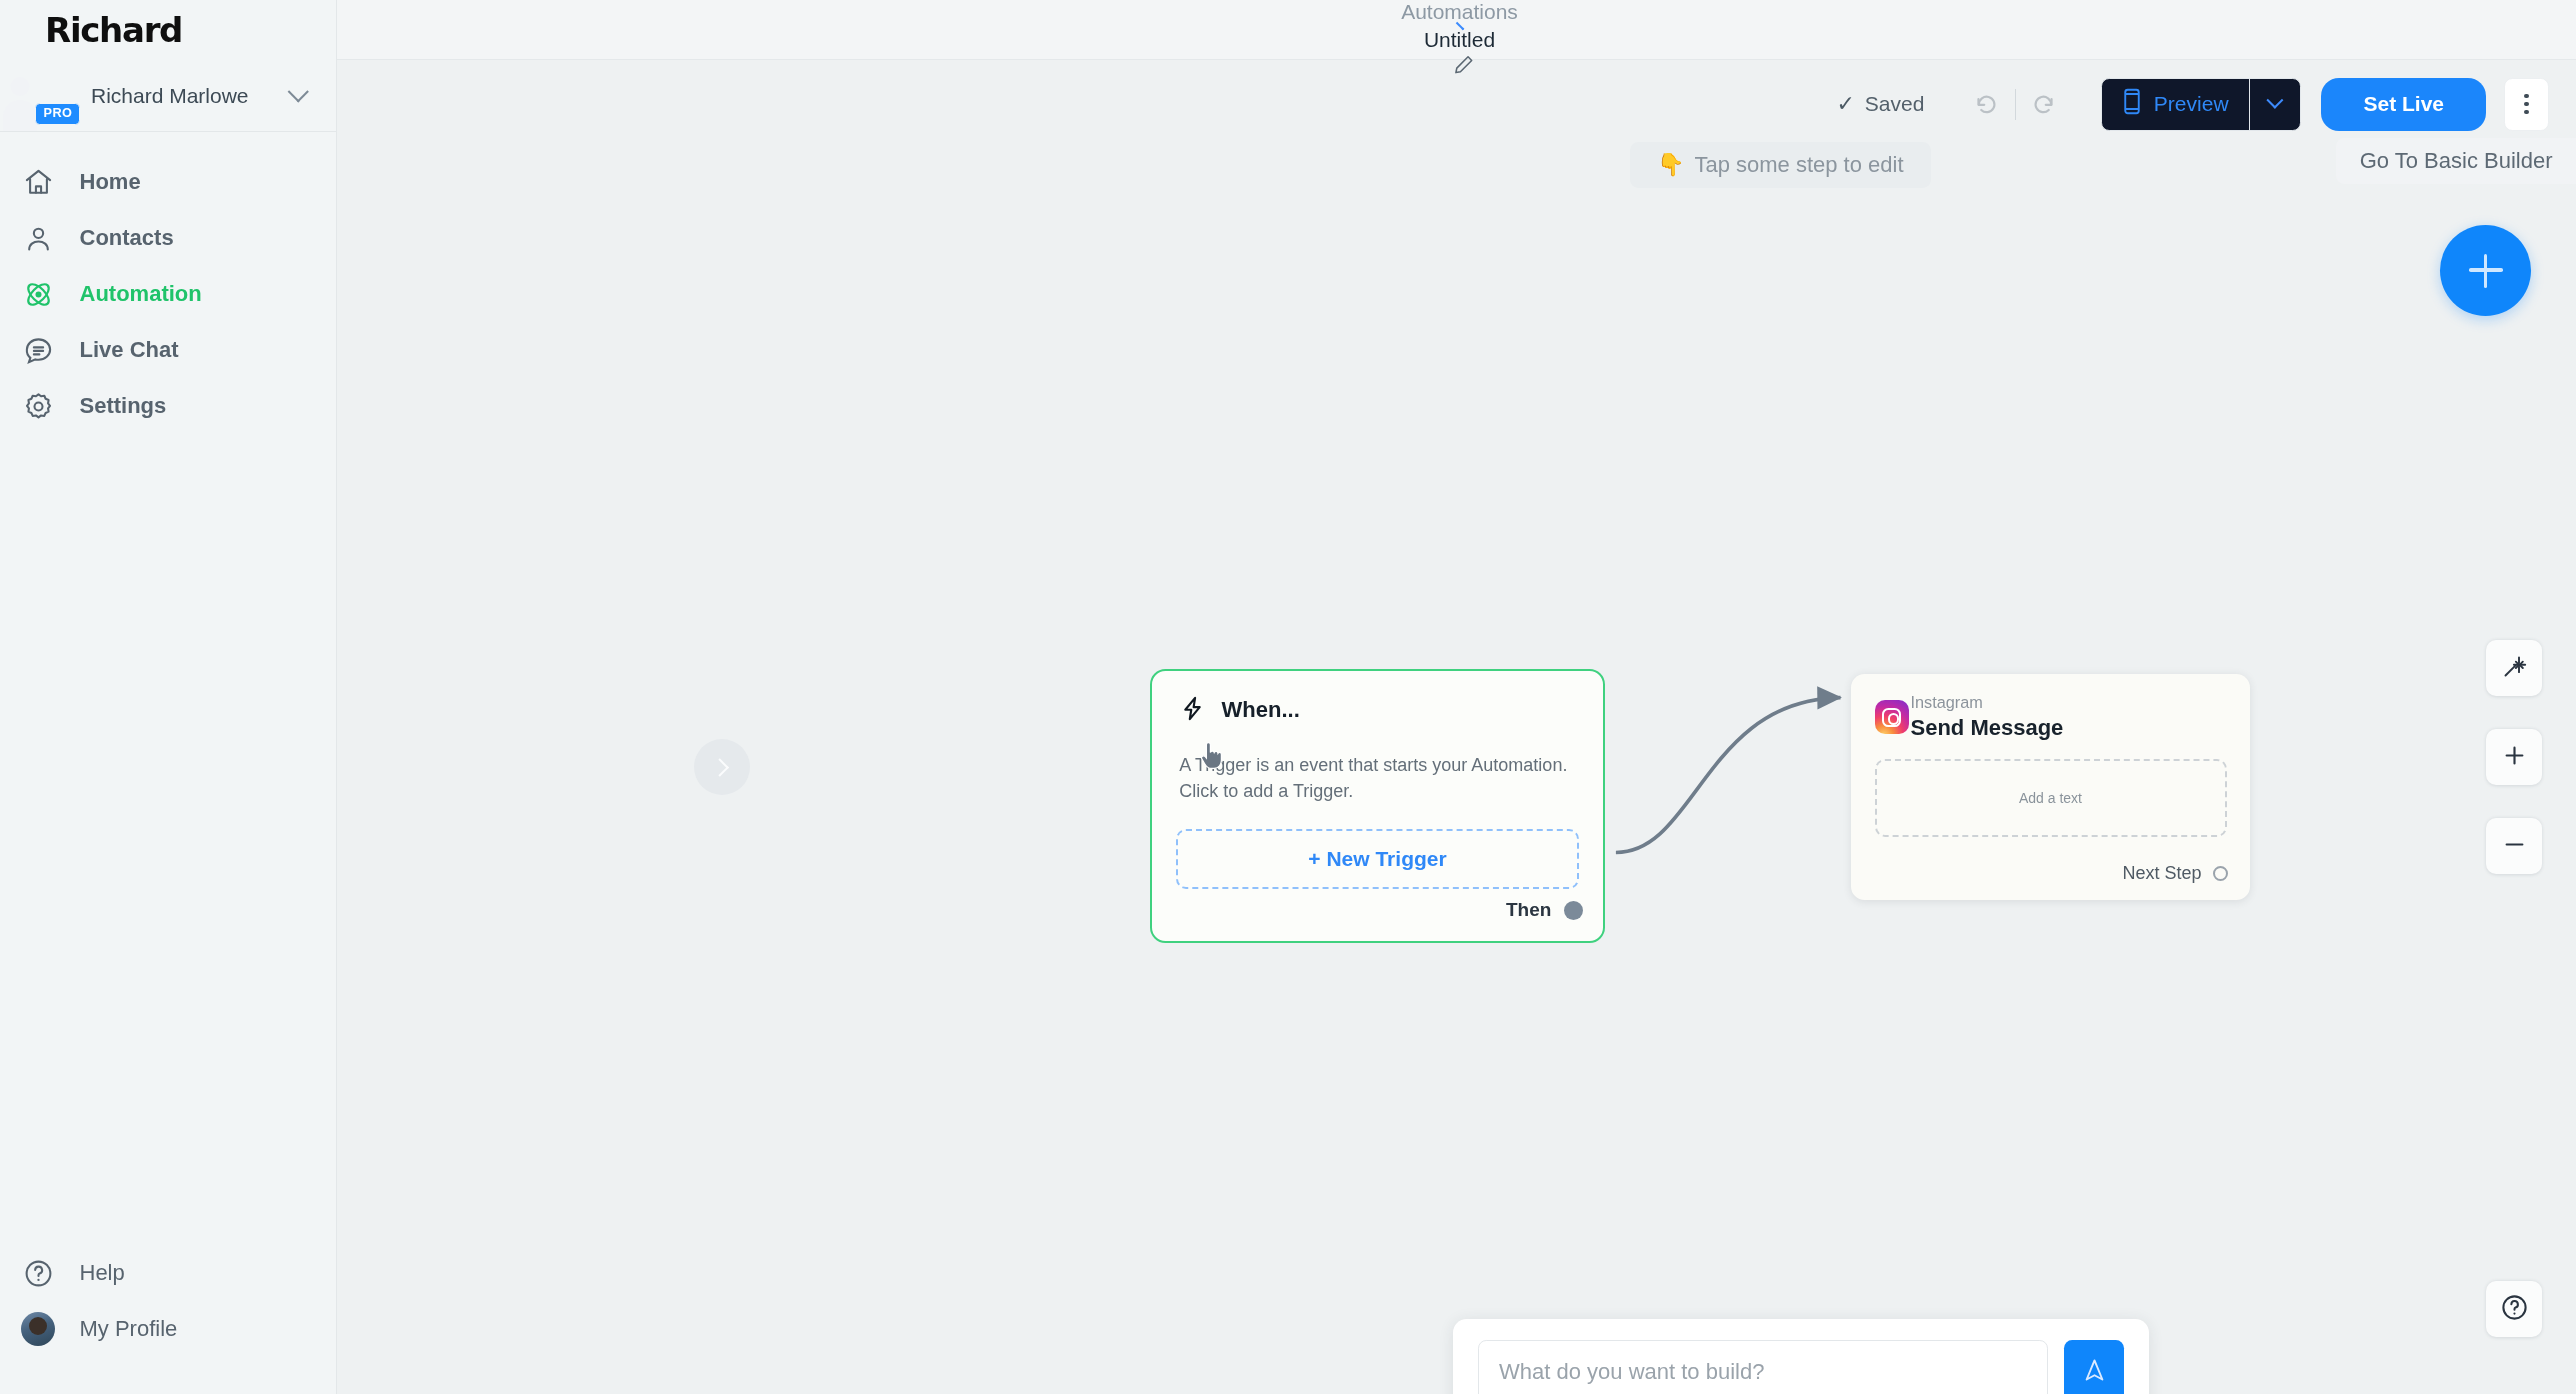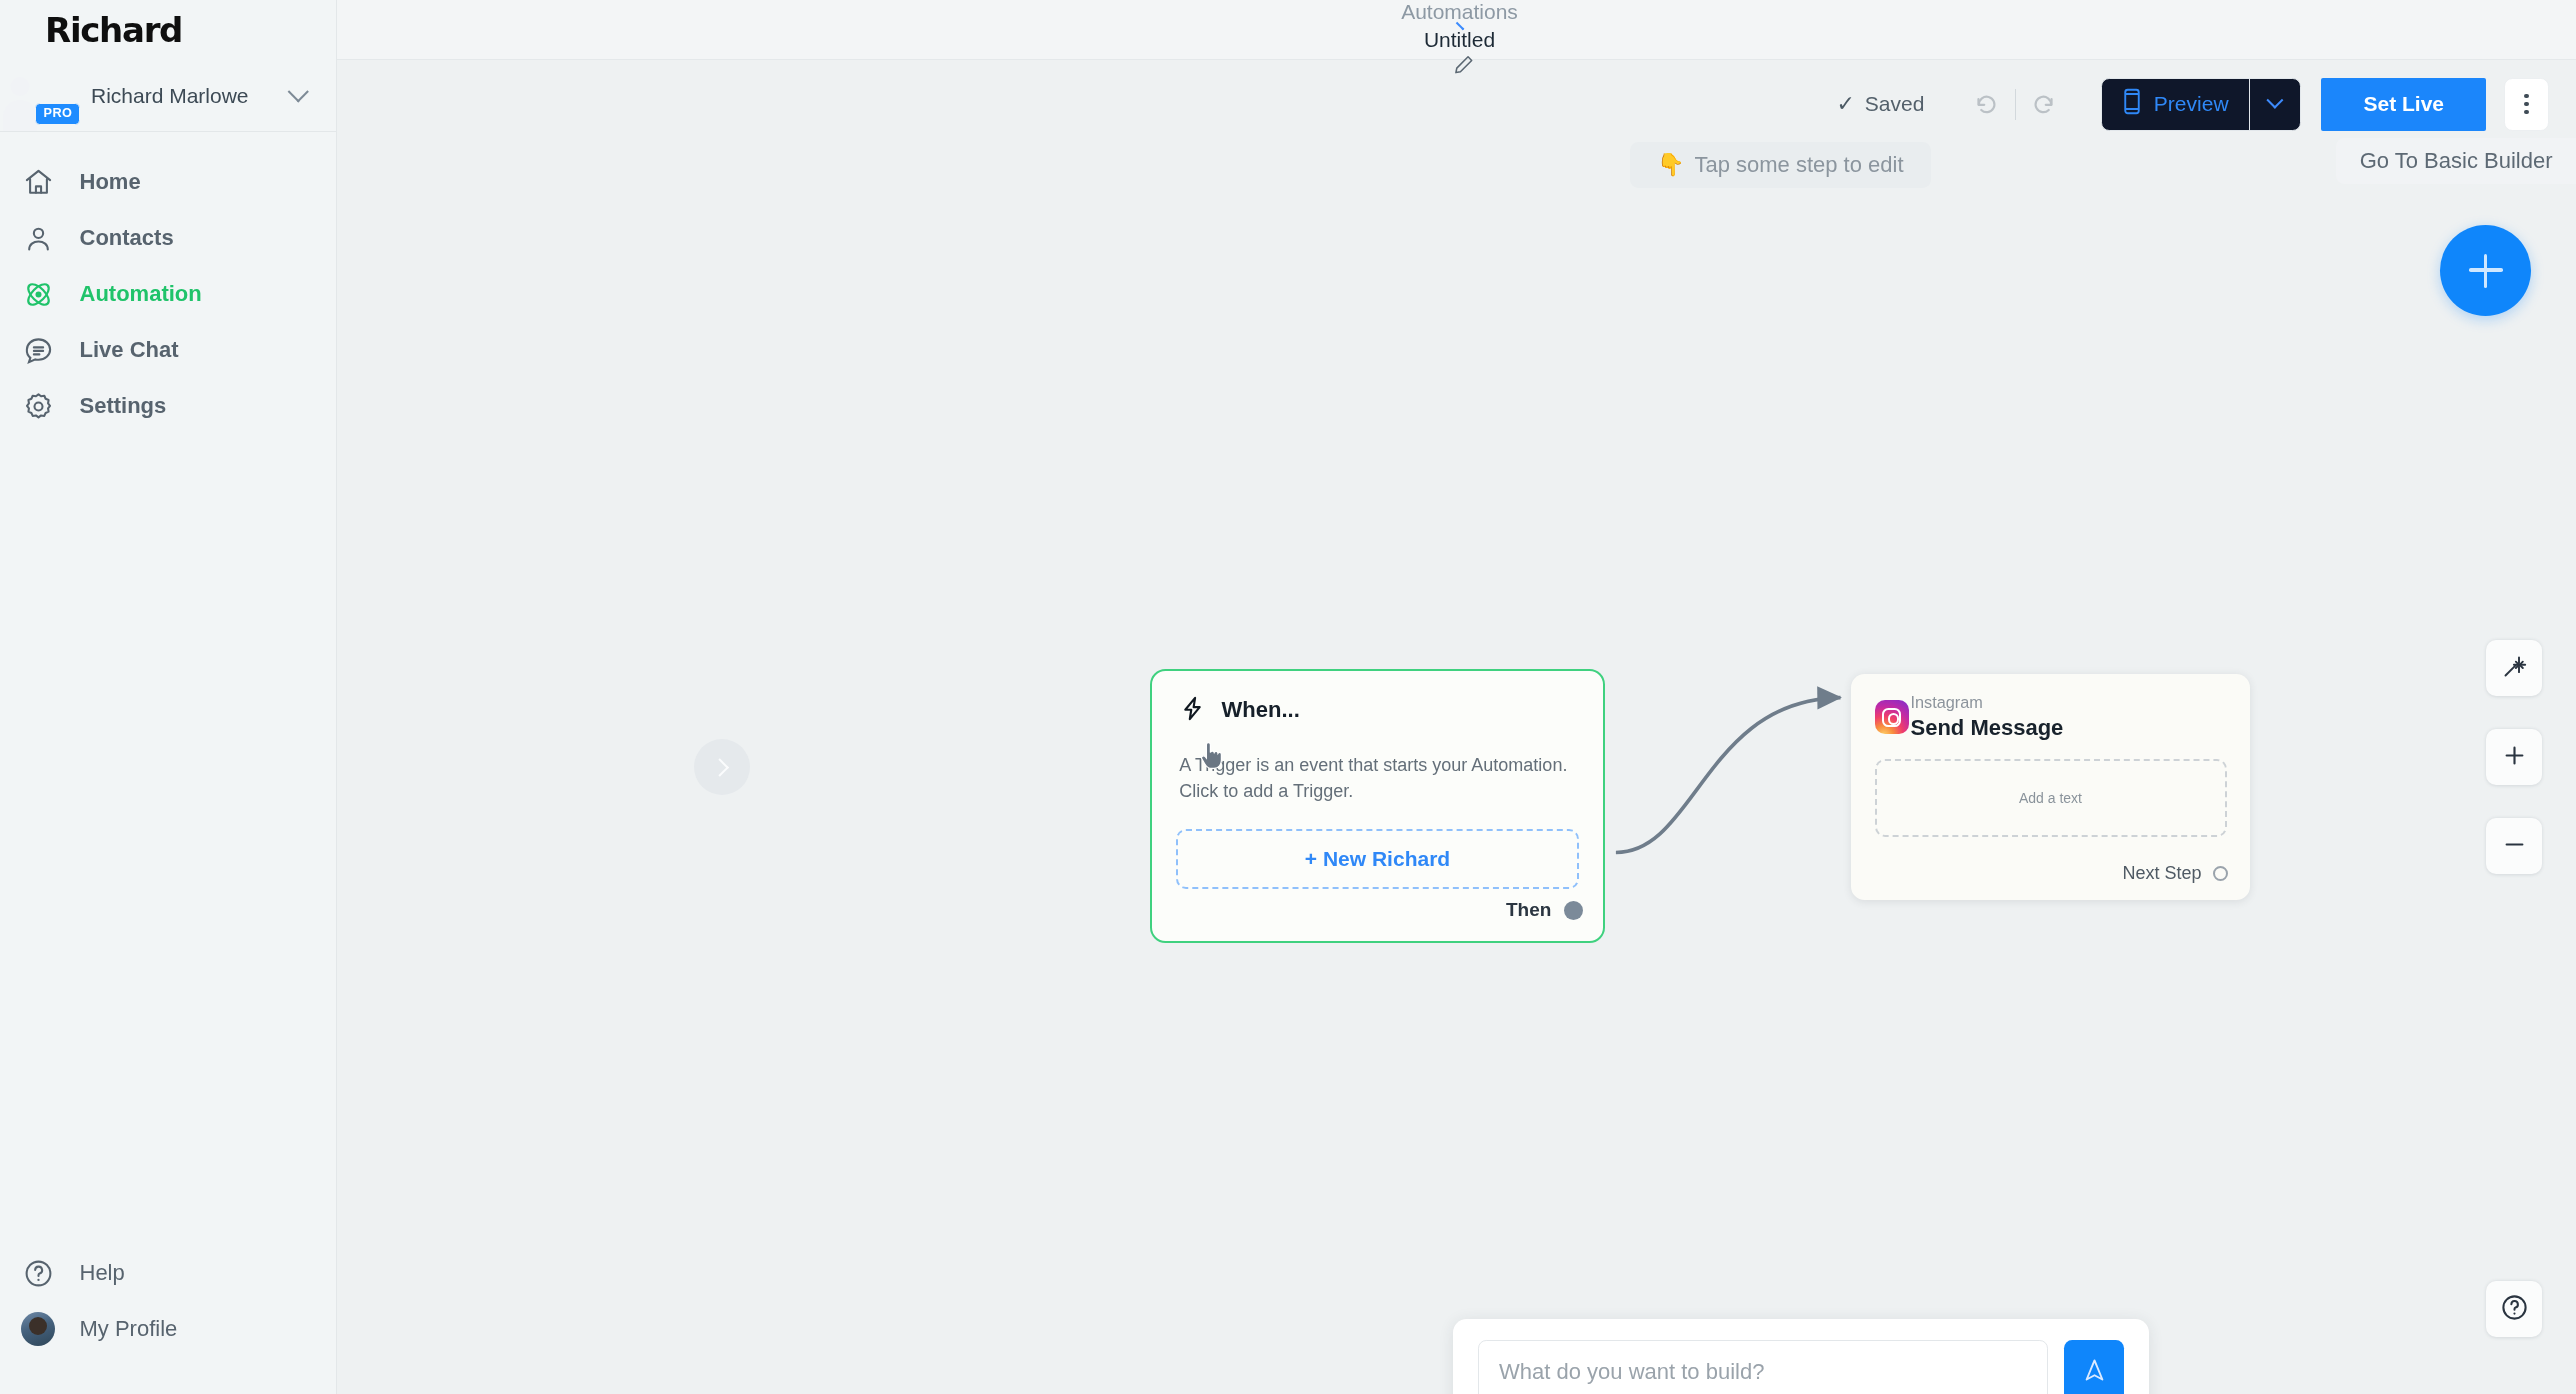--- a/index.html
+++ b/index.html
@@ -124,21 +124,21 @@
   .preview-caret { width: 51px; display: flex; align-items: center; justify-content: center; }
   .caret-s {
     width: 11.8px; height: 11.8px;
     border-right: 2.4px solid #3d8bfd; border-bottom: 2.4px solid #3d8bfd;
     transform: rotate(45deg) translate(-2.7px,-2.7px);
   }
   .setlive-btn {
     height: 53px; background: #1b86fb; color: #fff;
     font-size: 21px; font-weight: 600;
     display: flex; align-items: center; justify-content: center;
-    padding: 0 42px; border-radius: 2px; margin-right: 18px;
+    padding: 0 42px; border-radius: 18px; margin-right: 18px;
   }
   .kebab-btn {
     width: 45px; height: 53px; background: #fff;
     border: 0.9px solid #eceff1; border-radius: 8.2px;
     display: flex; flex-direction: column; align-items: center; justify-content: center; gap: 3.6px;
   }
   .kebab-dot { width: 4.5px; height: 4.5px; border-radius: 50%; background: #3f4b56; }
 
   
   .canvas { position: absolute; inset: 60px 0 0 0; overflow: hidden; }
@@ -469,21 +469,21 @@
       <div class="node-trigger">
         <div class="node-head">
           <span>
             <svg width="27" height="27" viewBox="0 0 24 24" fill="none" stroke="#101820" stroke-width="1.9" stroke-linejoin="round">
               <path d="M14.3 2.5 5.6 13.1h5.3L9.6 21.5l8.8-10.7h-5.4z"></path>
             </svg>
           </span>
           <span class="node-title">When...</span>
         </div>
         <div class="node-desc">A Trigger is an event that starts your Automation. Click to add a Trigger.</div>
-        <div class="new-trigger-box">+ New Richard</div>
+        <div class="new-trigger-box">+ New Trigger</div>
         <div class="then-row">
           <span class="then-lbl">Then</span>
           <span class="then-dot"></span>
         </div>
       </div>
 
       <div class="node-msg">
         <div class="msg-head">
           <span class="ig-icon">
             <span class="ig-ring"></span>

